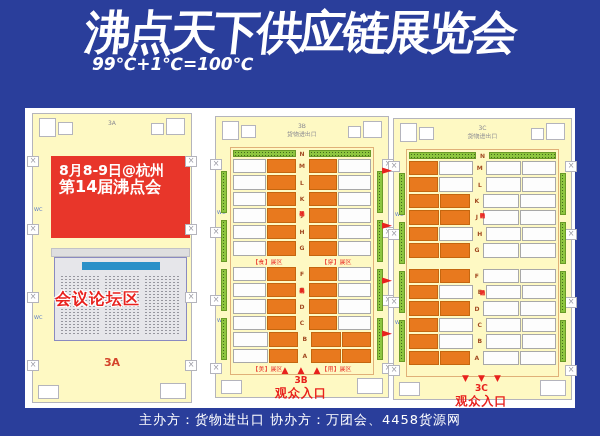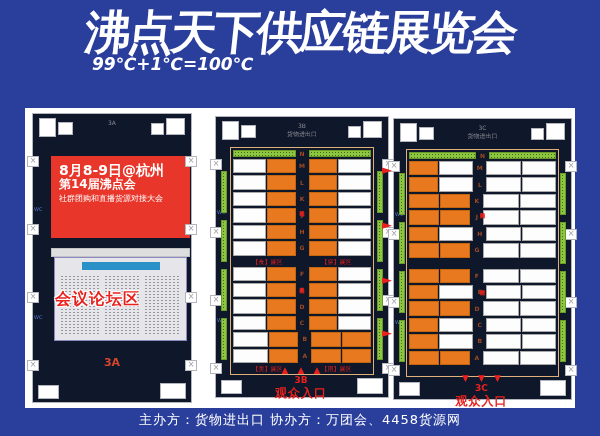--- a/index.html
+++ b/index.html
@@ -8,36 +8,36 @@
   
   .title{position:absolute;top:2px;left:0;width:600px;text-align:center;color:#fff;
          font-size:46px;font-weight:bold;letter-spacing:-3px;transform:skewX(-6deg);
          white-space:nowrap;}
   .formula{position:absolute;left:92px;top:54px;color:#fff;font-size:17px;font-weight:bold;
            font-style:italic;letter-spacing:0;}
   .subtitle{position:absolute;top:64px;left:0;width:600px;text-align:center;color:#fff;
             font-size:25px;font-weight:bold;letter-spacing:1px;}
   
   .panel{position:absolute;left:25px;top:108px;width:550px;height:300px;background:#fff;}
-  .hall{position:absolute;border:1px solid #b4b4bc;background:#0f172a;}
+  .hall{position:absolute;border:1px solid #b4b4bc;background:#fef9c3;}
   .hall-a{left:7px;top:5px;width:158px;height:288px;}
   .hall-b{left:190px;top:8px;width:172px;height:280px;}
   .hall-c{left:368px;top:10px;width:177px;height:280px;}
   .room{position:absolute;border:1px solid #b4b4bc;background:#fff;}
   .xbox{position:absolute;width:10px;height:9px;border:1px solid #b4b4bc;background:#fff;
         color:#9a9aa4;font-size:8px;line-height:8px;text-align:center;}
   .wc{position:absolute;color:#5577cc;font-size:5px;}
   .hall-top-label{position:absolute;top:5px;left:0;width:100%;text-align:center;
                   color:#8a8a92;font-size:6px;line-height:1.3;}
   
   .promo{position:absolute;left:18px;top:42px;width:139px;height:82px;background:#e8362a;
          color:#fff;padding:6px 0 0 8px;box-sizing:border-box;line-height:1.15;}
   .promo .l1{font-size:14px;font-weight:bold;}
   .promo .l2{font-size:19px;font-weight:bold;letter-spacing:0;}
-  .promo .l3{font-size:12px;font-weight:bold;}
+  .promo .l3{font-size:16px;font-weight:bold;}
   .promo .l4{font-size:8px;margin-top:2px;}
   .stageband{position:absolute;left:18px;top:134px;width:139px;height:9px;background:#dededf;
              border:1px solid #c2c2c6;box-sizing:border-box;}
   .conf{position:absolute;left:21px;top:143px;width:133px;height:84px;background:#e6e6ea;
         border:1px solid #8a8ac0;box-sizing:border-box;}
   .stage{position:absolute;left:50%;top:4px;transform:translateX(-50%);width:78px;height:8px;
          background:#2a90c8;}
   .seats{position:absolute;left:5px;right:5px;top:17px;bottom:5px;
          background-image:radial-gradient(circle,#96969e 0.7px,transparent 0.9px);
          background-size:4px 3px;}
@@ -92,21 +92,20 @@
   <div class="title">沸点天下供应链展览会</div>
   <div class="formula">99℃+1℃=100℃</div>
 
   <div class="panel">
 
     <div class="hall hall-a">
       <div class="hall-top-label">3A</div>
       <div class="promo">
         <div class="l1">8月8-9日@杭州</div>
         <div class="l3">第14届沸点会</div>
-        <div class="l4">社群团购和直播货源对接大会</div>
       </div>
       <div class="stageband"></div>
       <div class="conf">
         <div class="stage"></div>
         <div class="seats">
           <div class="aisle" style="left:33%"></div>
           <div class="aisle" style="left:66%"></div>
         </div>
         <div class="conf-label">会议论坛区</div>
       </div>

